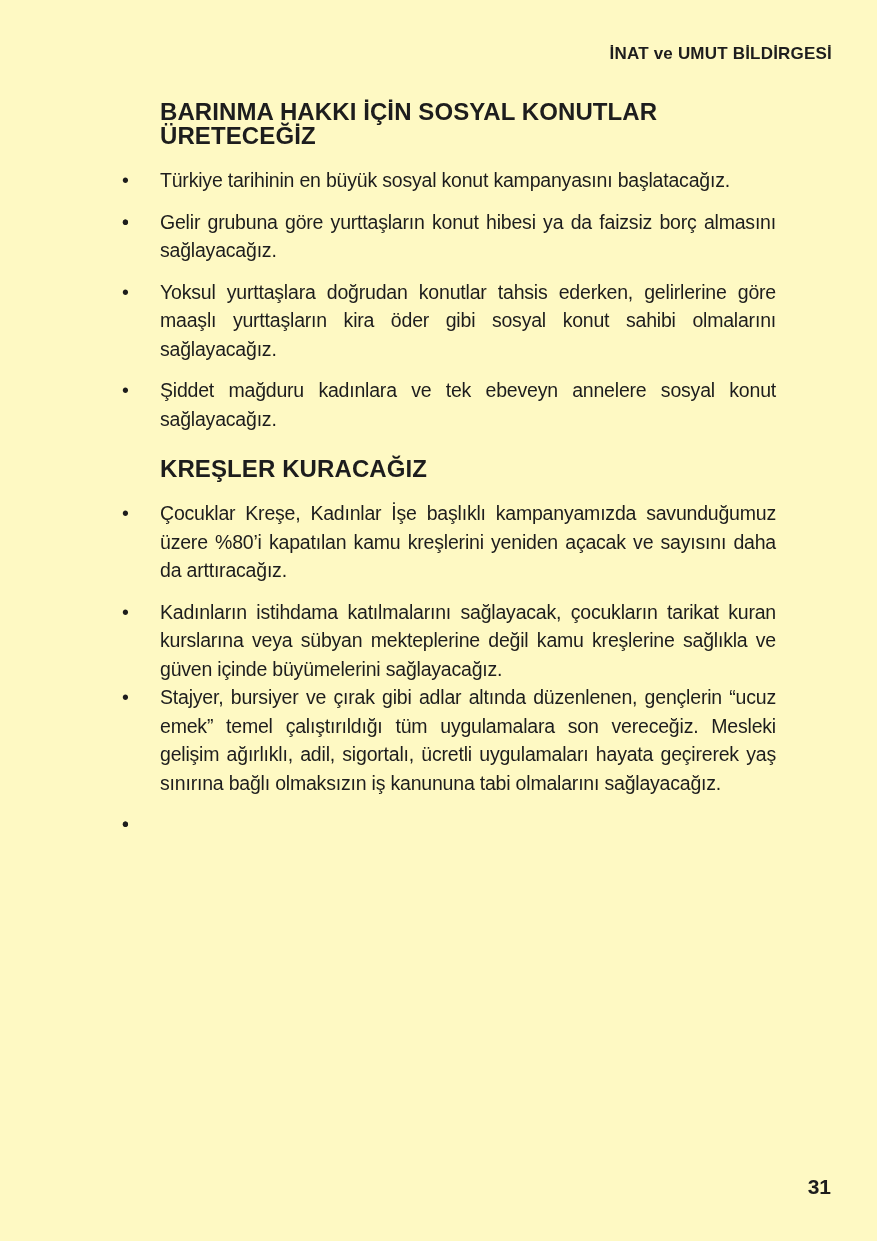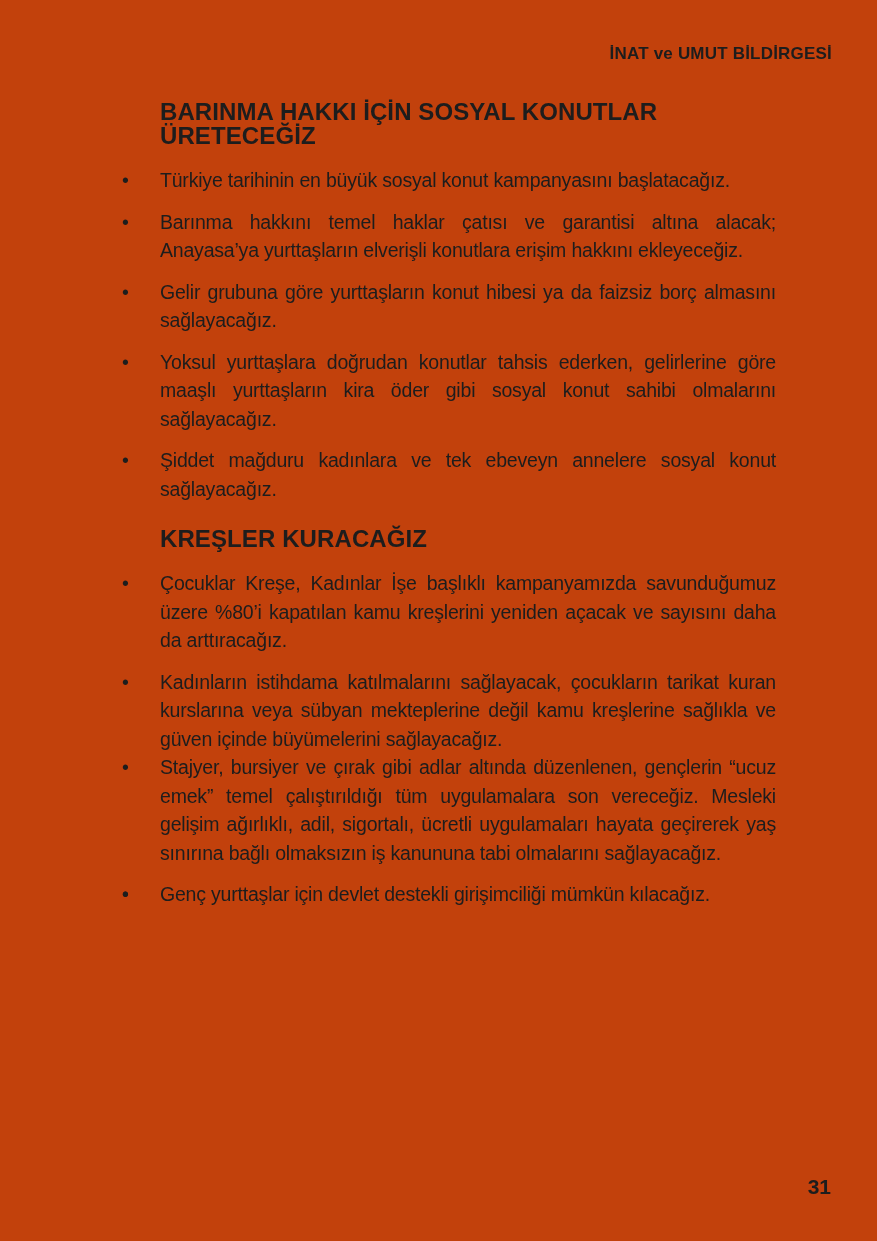--- a/index.html
+++ b/index.html
@@ -6,21 +6,21 @@
   html, body {
     margin: 0;
     padding: 0;
     background: #e8e8e8;
   }
   .page {
     position: relative;
     width: 877px;
     height: 1241px;
     margin: 0 auto;
-    background: #c2410c;
+    background: #fef9c3;
     overflow: hidden;
     font-family: "Liberation Sans", "DejaVu Sans", sans-serif;
     color: #1d1d1d;
   }
   .page-header {
     position: absolute;
     top: 44px;
     right: 45px;
     font-size: 17px;
     font-weight: 700;
@@ -87,21 +87,20 @@
   <div class="section">
     <h2 class="section-heading">BARINMA HAKKI İÇİN SOSYAL KONUTLAR ÜRETECEĞİZ</h2>
     <ul class="bullet-list">
   <li class="bullet-item">
     <span class="bullet-dot">•</span>
     <span>Türkiye tarihinin en büyük sosyal konut kampanyasını başlatacağız.</span>
   </li>
 
   <li class="bullet-item">
     <span class="bullet-dot">•</span>
-    <span>Barınma hakkını temel haklar çatısı ve garantisi altına alacak; Anayasa’ya yurttaşların elverişli konutlara erişim hakkını ekleyeceğiz.</span>
   </li>
 
   <li class="bullet-item">
     <span class="bullet-dot">•</span>
     <span>Gelir grubuna göre yurttaşların konut hibesi ya da faizsiz borç almasını sağlayacağız.</span>
   </li>
 
   <li class="bullet-item">
     <span class="bullet-dot">•</span>
     <span>Yoksul yurttaşlara doğrudan konutlar tahsis ederken, gelirlerine göre maaşlı yurttaşların kira öder gibi sosyal konut sahibi olmalarını sağlayacağız.</span>
@@ -135,20 +134,19 @@
     <span class="bullet-dot">•</span>
     <span>Stajyer, bursiyer ve çırak gibi adlar altında düzenlenen, gençlerin “ucuz emek” temel çalıştırıldığı tüm uygulamalara son vereceğiz. Mesleki gelişim ağırlıklı, adil, sigortalı, ücretli uygulamaları hayata geçirerek yaş sınırına bağlı olmaksızın iş kanununa tabi olmalarını sağlayacağız.</span>
   </li>
 
   <li class="bullet-item">
     <span class="bullet-dot">•</span>
   </li>
 
   <li class="bullet-item">
     <span class="bullet-dot">•</span>
-    <span>Genç yurttaşlar için devlet destekli girişimciliği mümkün kılacağız.</span>
   </li>
 </ul>
   </div>
 </div>
 
   <div class="page-number">31</div>
 </div>
 
 </body></html>

